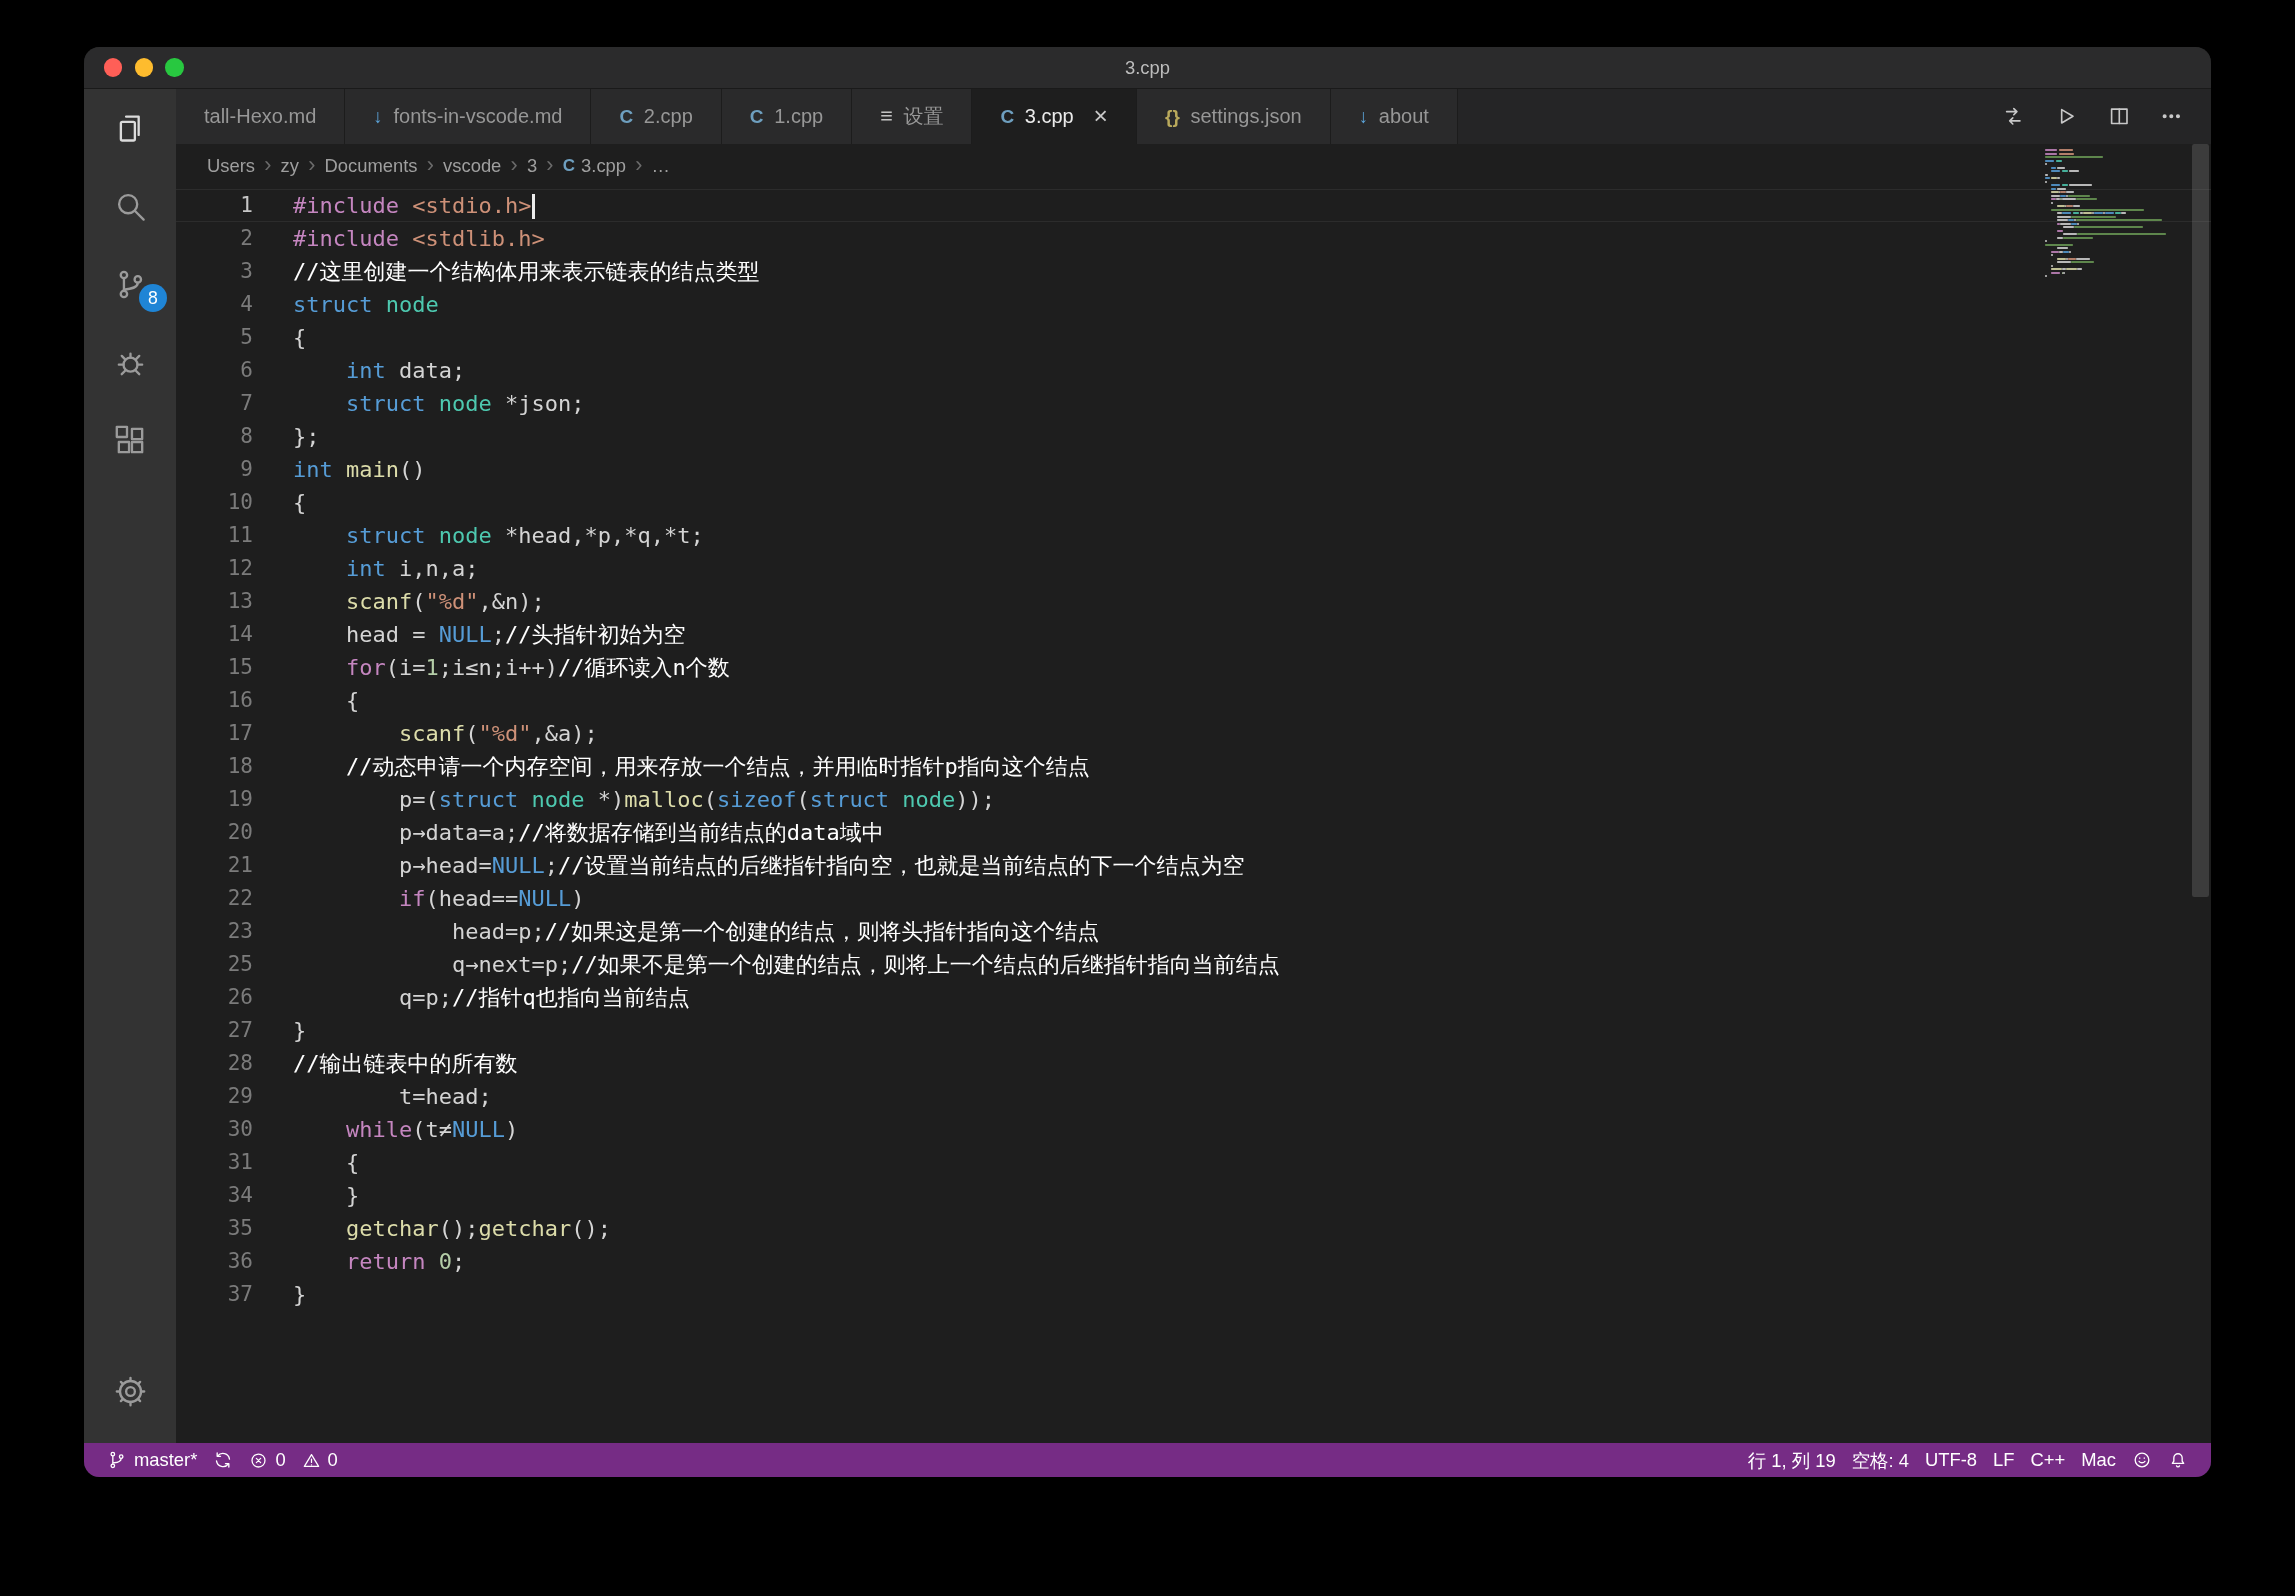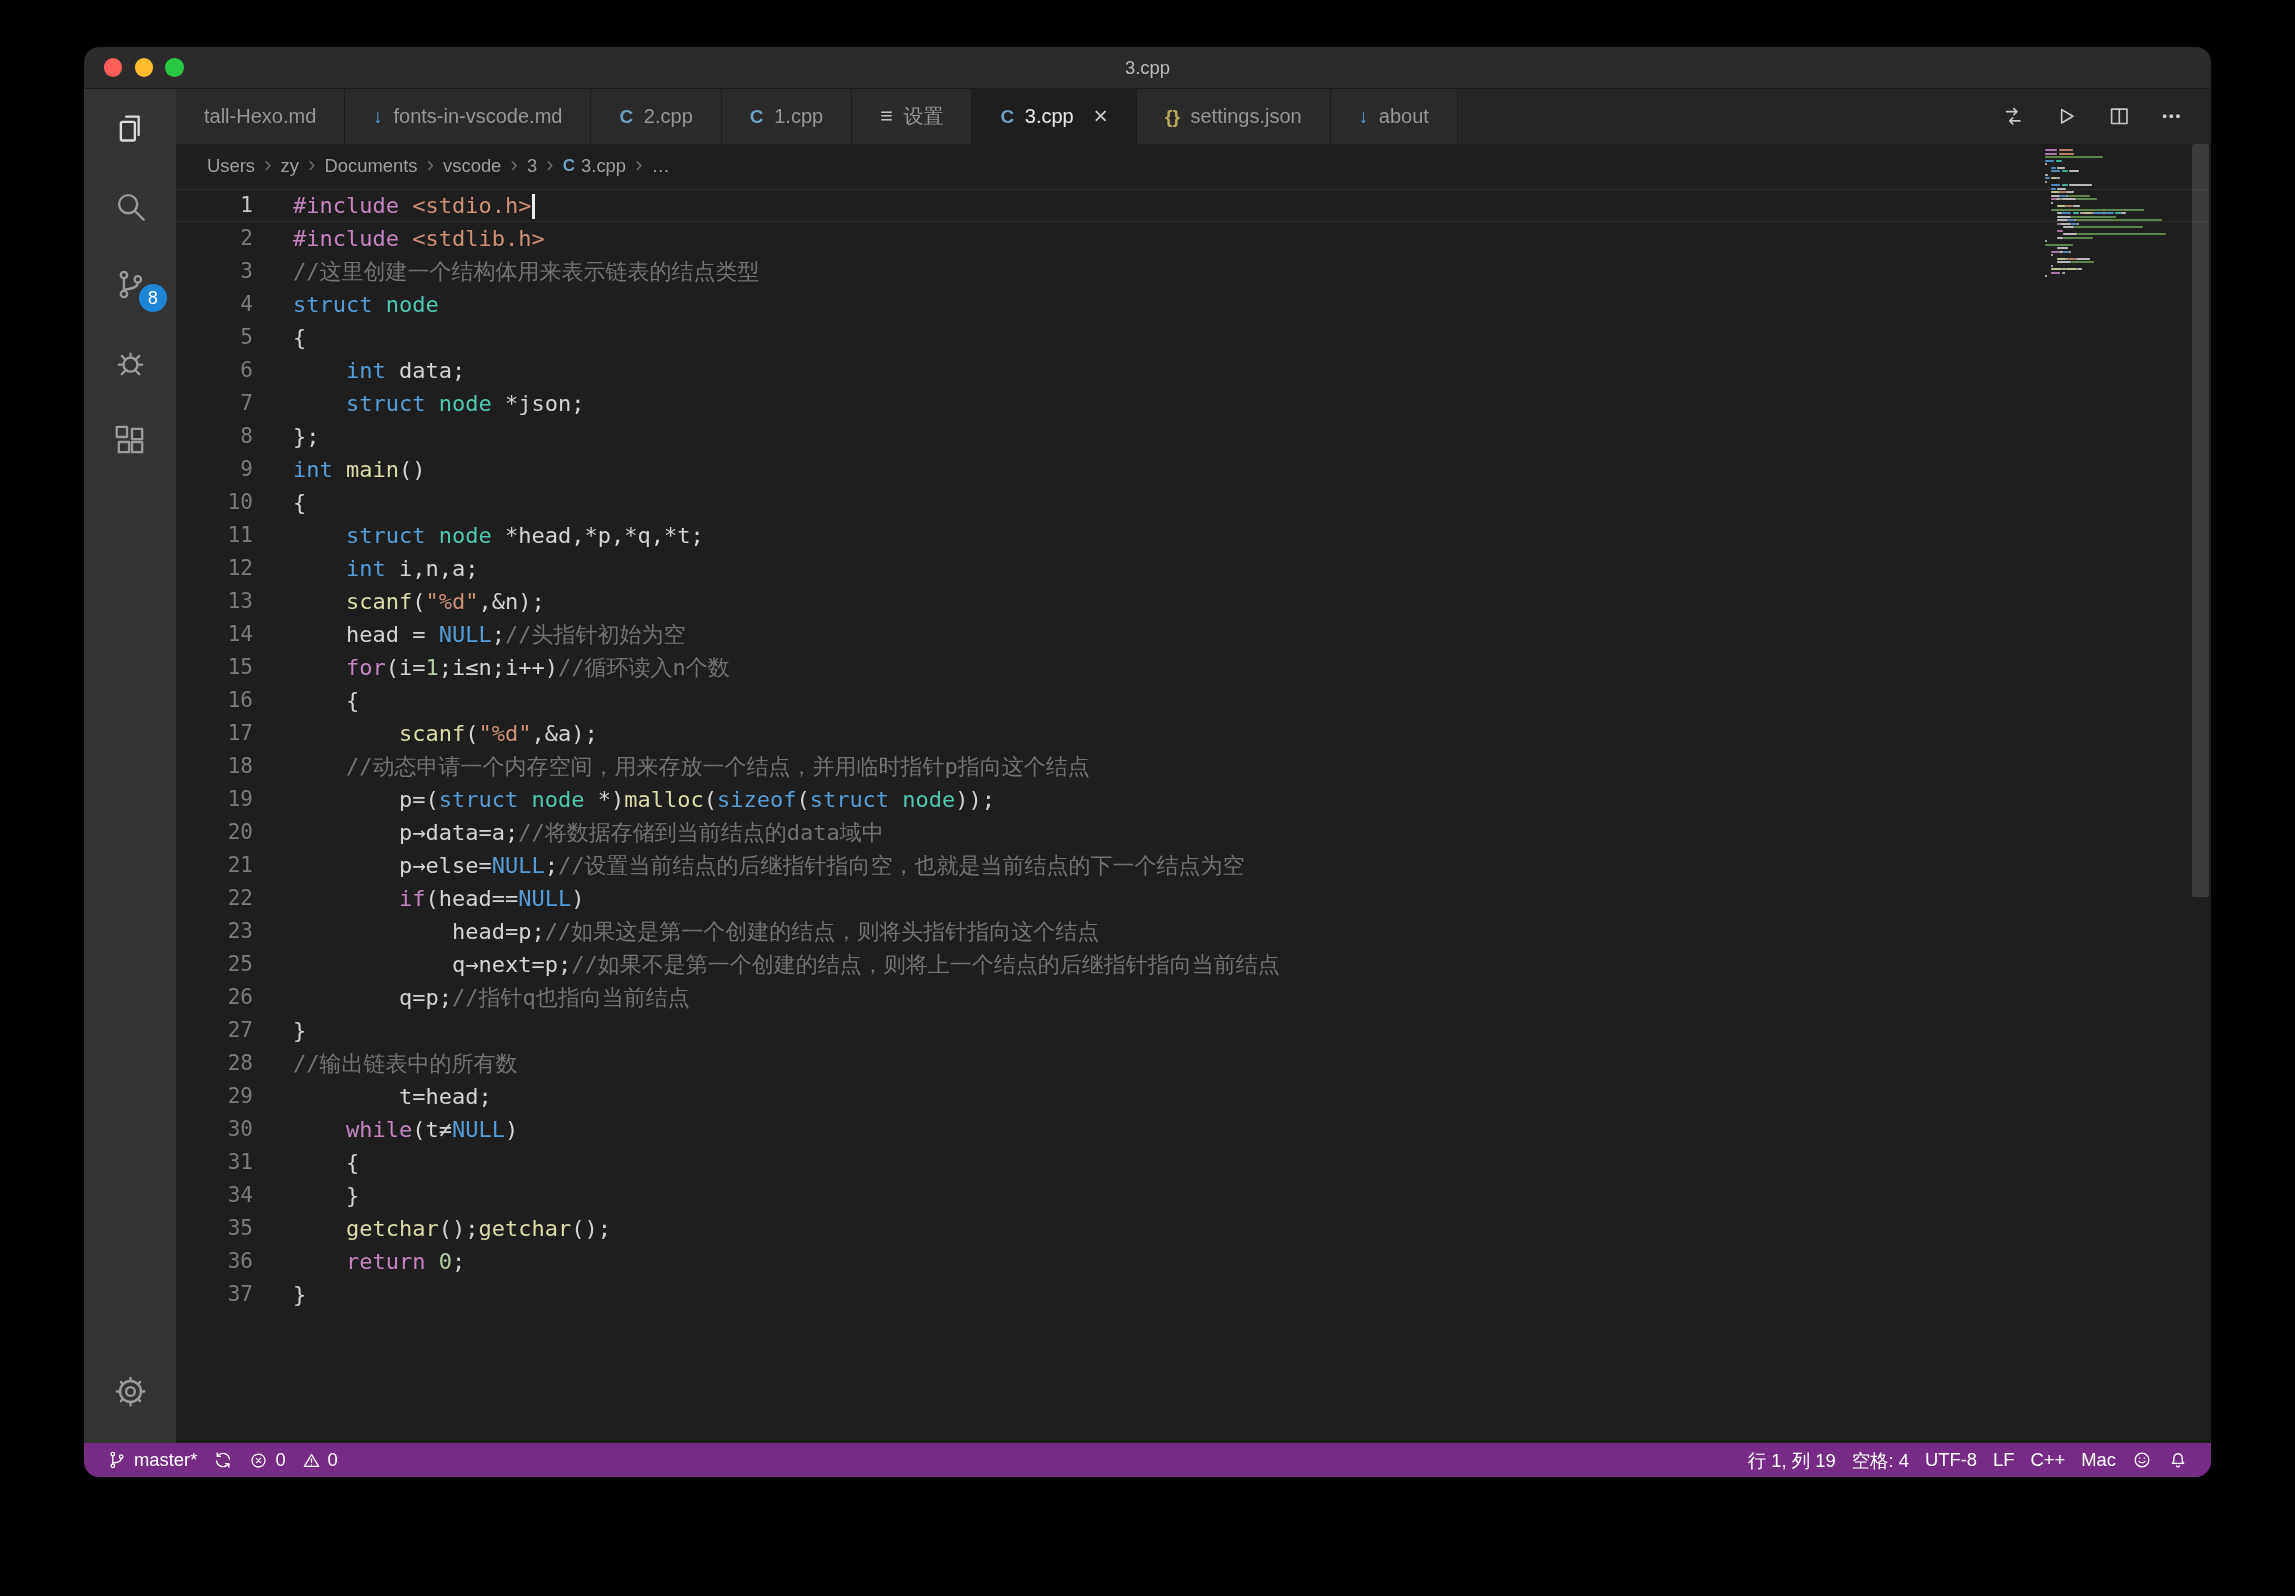--- a/index.html
+++ b/index.html
@@ -53,21 +53,21 @@
   .mm-seg{height:2.3px;border-radius:0.8px;opacity:.85;}
   .scrollbar{position:absolute;top:0;right:0;width:21.5px;height:100%;}
   .sb-thumb{position:absolute;top:0;left:2.3px;width:17px;height:58%;background:rgba(140,140,140,.28);border-radius:2.3px;}
   
   .statusbar{flex:0 0 34px;color:#fff;display:flex;align-items:center;justify-content:space-between;
     padding:0 23px;font-size:18.4px;}
   .sb-group{display:flex;gap:16px;}
   .sb-item{display:flex;align-items:center;gap:7px;cursor:pointer;white-space:nowrap;}
   svg{display:block;}
 </style>
-<style>.tk-kw{color:#569cd6}.tk-ctrl{color:#c586c0}.tk-type{color:#4ec9b0}.tk-fn{color:#dcdcaa}.tk-str{color:#ce9178}.tk-cmt{color:#737373}.tk-num{color:#b5cea8}.tk-plain{color:#d4d4d4}</style></head>
+<style>.tk-kw{color:#569cd6}.tk-ctrl{color:#c586c0}.tk-type{color:#4ec9b0}.tk-fn{color:#dcdcaa}.tk-str{color:#ce9178}.tk-cmt{color:#ffffff}.tk-num{color:#b5cea8}.tk-plain{color:#d4d4d4}</style></head>
 <body>
 
 <div class="screen">
   <div class="window">
 
     <div class="titlebar">
       <div class="traffic">
         <span class="tl red"></span>
         <span class="tl yellow"></span>
         <span class="tl green"></span>
@@ -316,21 +316,21 @@
               <div class="line">
                 <span class="ln">19</span>
                 <span class="lt"><span class="tk-plain">        p=(</span><span class="tk-kw">struct</span><span class="tk-type"> node</span><span class="tk-plain"> *)</span><span class="tk-fn">malloc</span><span class="tk-plain">(</span><span class="tk-kw">sizeof</span><span class="tk-plain">(</span><span class="tk-kw">struct</span><span class="tk-type"> node</span><span class="tk-plain">));</span></span>
               </div>
               <div class="line">
                 <span class="ln">20</span>
                 <span class="lt"><span class="tk-plain">        p→data=a;</span><span class="tk-cmt">//将数据存储到当前结点的data域中</span></span>
               </div>
               <div class="line">
                 <span class="ln">21</span>
-                <span class="lt"><span class="tk-plain">        p→else=</span><span class="tk-kw">NULL</span><span class="tk-plain">;</span><span class="tk-cmt">//设置当前结点的后继指针指向空，也就是当前结点的下一个结点为空</span></span>
+                <span class="lt"><span class="tk-plain">        p→head=</span><span class="tk-kw">NULL</span><span class="tk-plain">;</span><span class="tk-cmt">//设置当前结点的后继指针指向空，也就是当前结点的下一个结点为空</span></span>
               </div>
               <div class="line">
                 <span class="ln">22</span>
                 <span class="lt"><span class="tk-plain">        </span><span class="tk-ctrl">if</span><span class="tk-plain">(head==</span><span class="tk-kw">NULL</span><span class="tk-plain">)</span></span>
               </div>
               <div class="line">
                 <span class="ln">23</span>
                 <span class="lt"><span class="tk-plain">            head=p;</span><span class="tk-cmt">//如果这是第一个创建的结点，则将头指针指向这个结点</span></span>
               </div>
               <div class="line">

